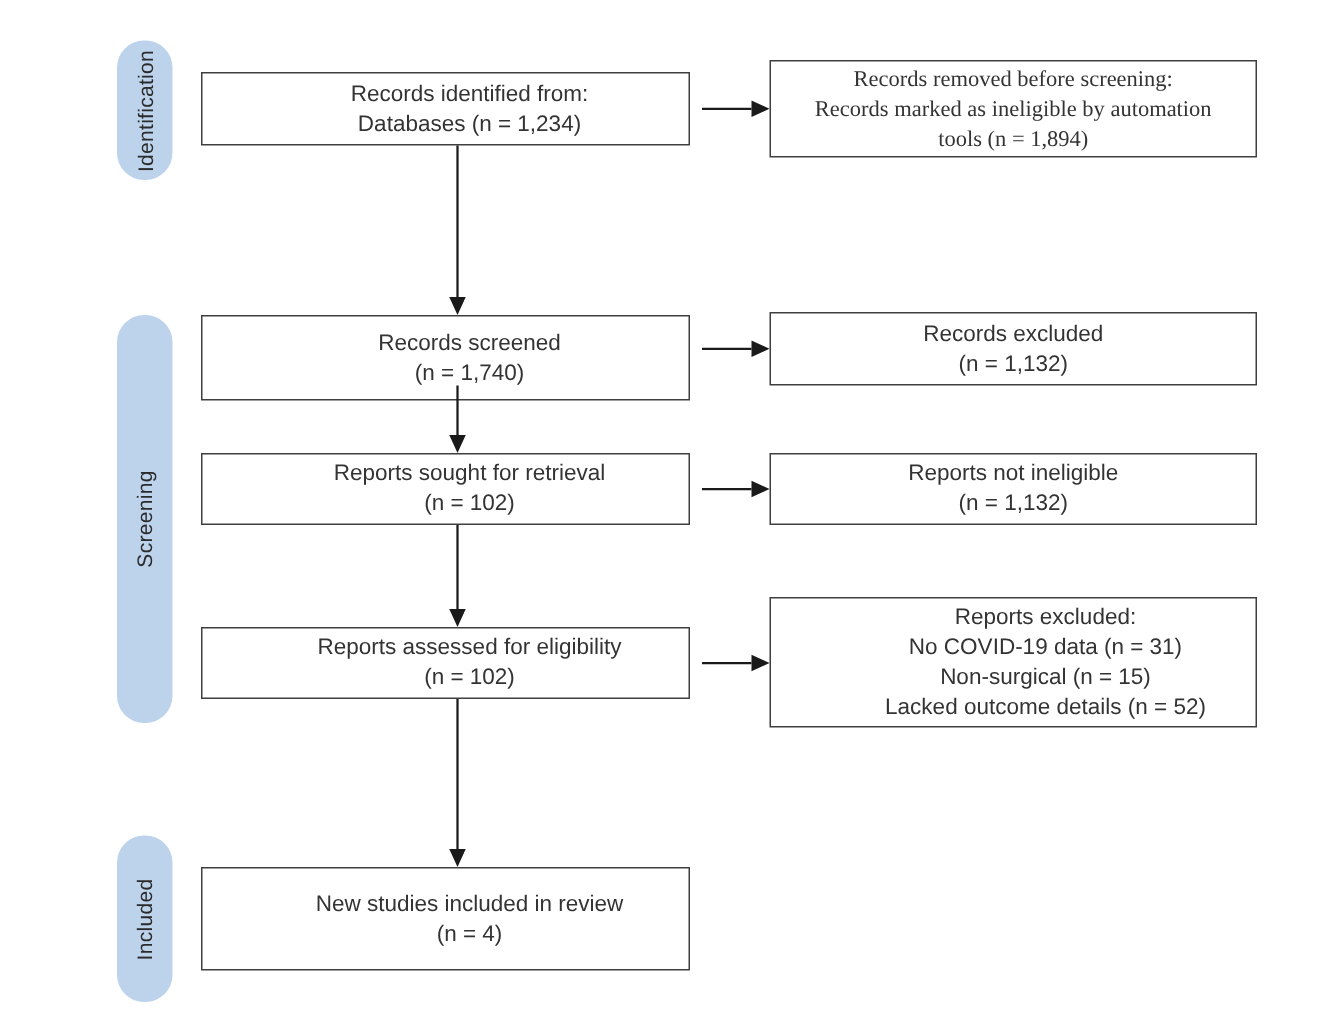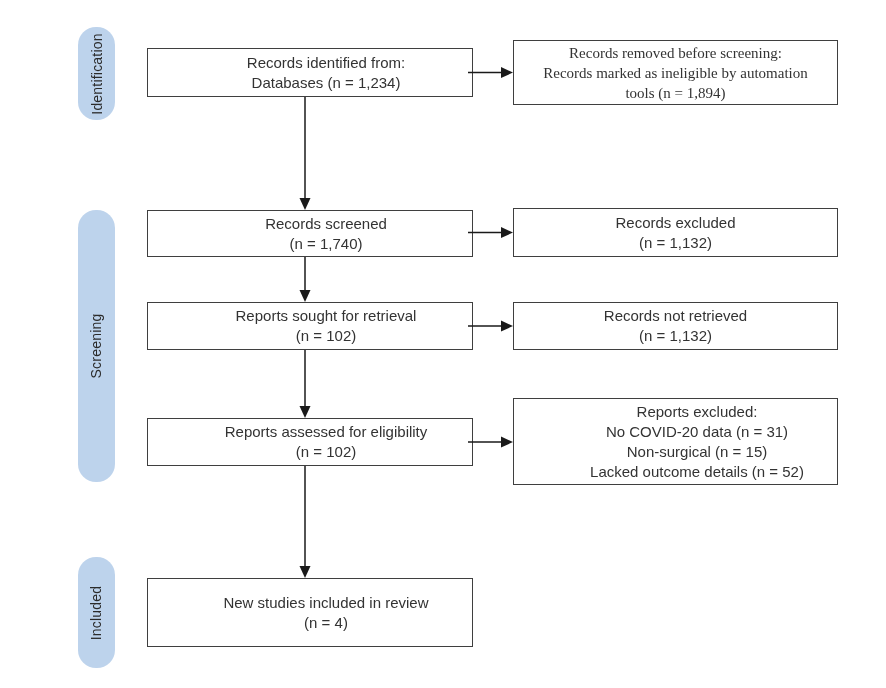--- a/index.html
+++ b/index.html
@@ -48,25 +48,25 @@
     background: #ffffff;
     border: 1.5px solid var(--box-border);
     display: flex;
     flex-direction: column;
     justify-content: center;
     align-items: center;
     text-align: center;
     font-size: 15px;
     line-height: 20px;
   }
-  .col-left  { left: 147px; width: 326px; padding-left: 32px; }
+  .col-left  { left: 134px; width: 326px; padding-left: 32px; }
   .col-right { left: 513px; width: 325px; }
   .box-identified   { top: 48px;  height: 49px; }
   .box-removed      { top: 40px;  height: 65px; font-family: Liberation Serif, serif; }
-  .box-screened     { top: 210px; height: 47px; }
+  .box-screened     { top: 210px; height: 57px; }
   .box-rec-excluded { top: 208px; height: 49px; }
   .box-sought       { top: 302px; height: 48px; }
   .box-notretrieved { top: 302px; height: 48px; }
   .box-assessed     { top: 418px; height: 48px; }
   .box-rep-excluded { top: 398px; height: 87px; padding-left: 43px; }
   .box-included     { top: 578px; height: 69px; }
   
   .arrows {
     position: absolute;
     top: 0; left: 0;
@@ -121,27 +121,27 @@
     <div>Records marked as ineligible by automation</div>
     <div>tools (n = 1,894)</div>
   </div>
 
   <div class="box col-right box-rec-excluded">
     <div>Records excluded</div>
     <div>(n = 1,132)</div>
   </div>
 
   <div class="box col-right box-notretrieved">
-    <div>Records not retrieved</div>
+    <div>Reports not ineligible</div>
     <div>(n = 1,132)</div>
   </div>
 
   <div class="box col-right box-rep-excluded">
     <div>Reports excluded:</div>
-    <div>No COVID-20 data (n = 31)</div>
+    <div>No COVID-19 data (n = 31)</div>
     <div>Non-surgical (n = 15)</div>
     <div>Lacked outcome details (n = 52)</div>
   </div>
 
   <svg class="arrows" viewBox="0 0 886 688" xmlns="http://www.w3.org/2000/svg">
 
     <g>
       <line x1="305" y1="97" x2="305" y2="198"></line>
       <polygon points="299.5,198 310.5,198 305,210"></polygon>
     </g>

